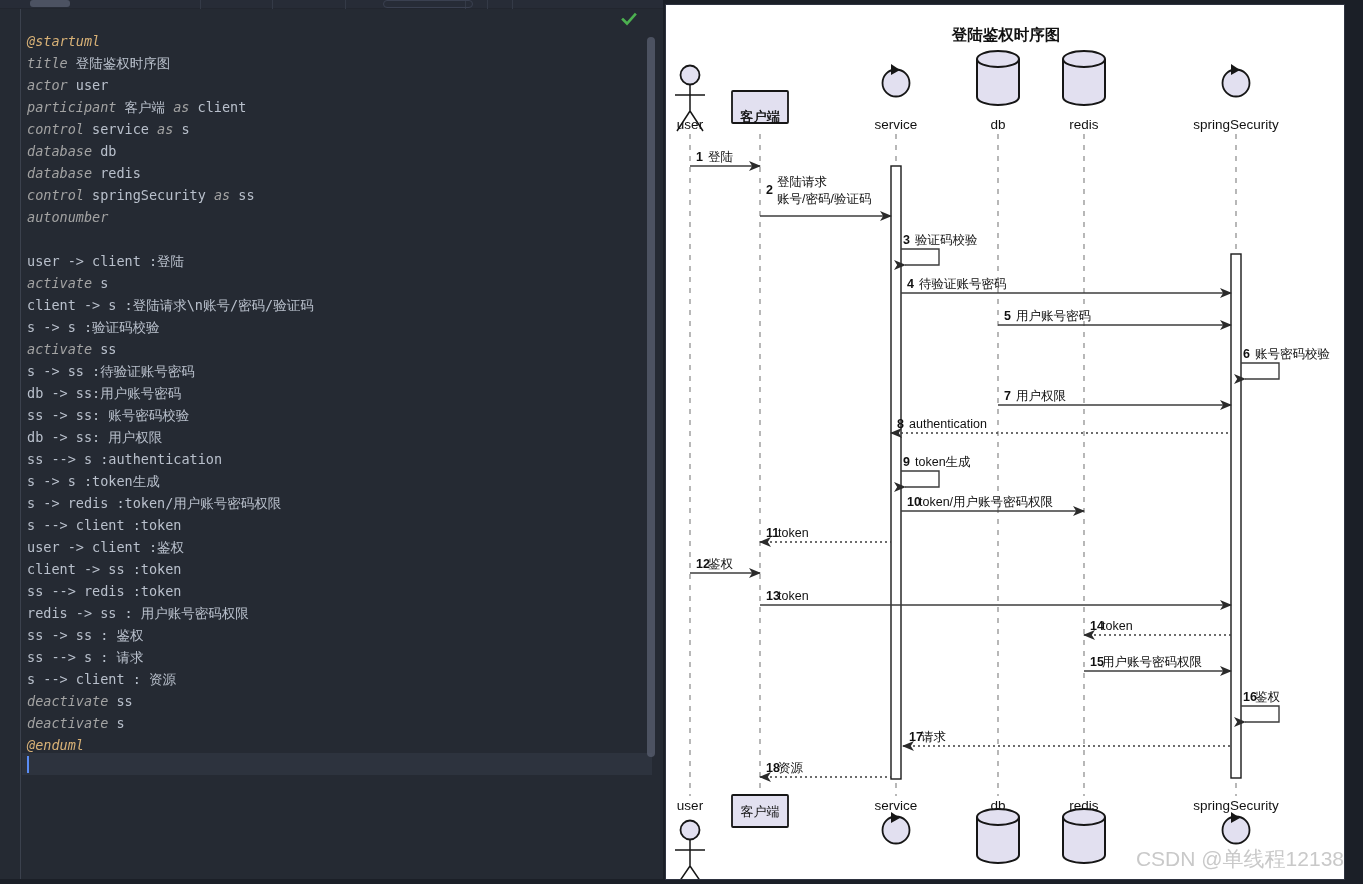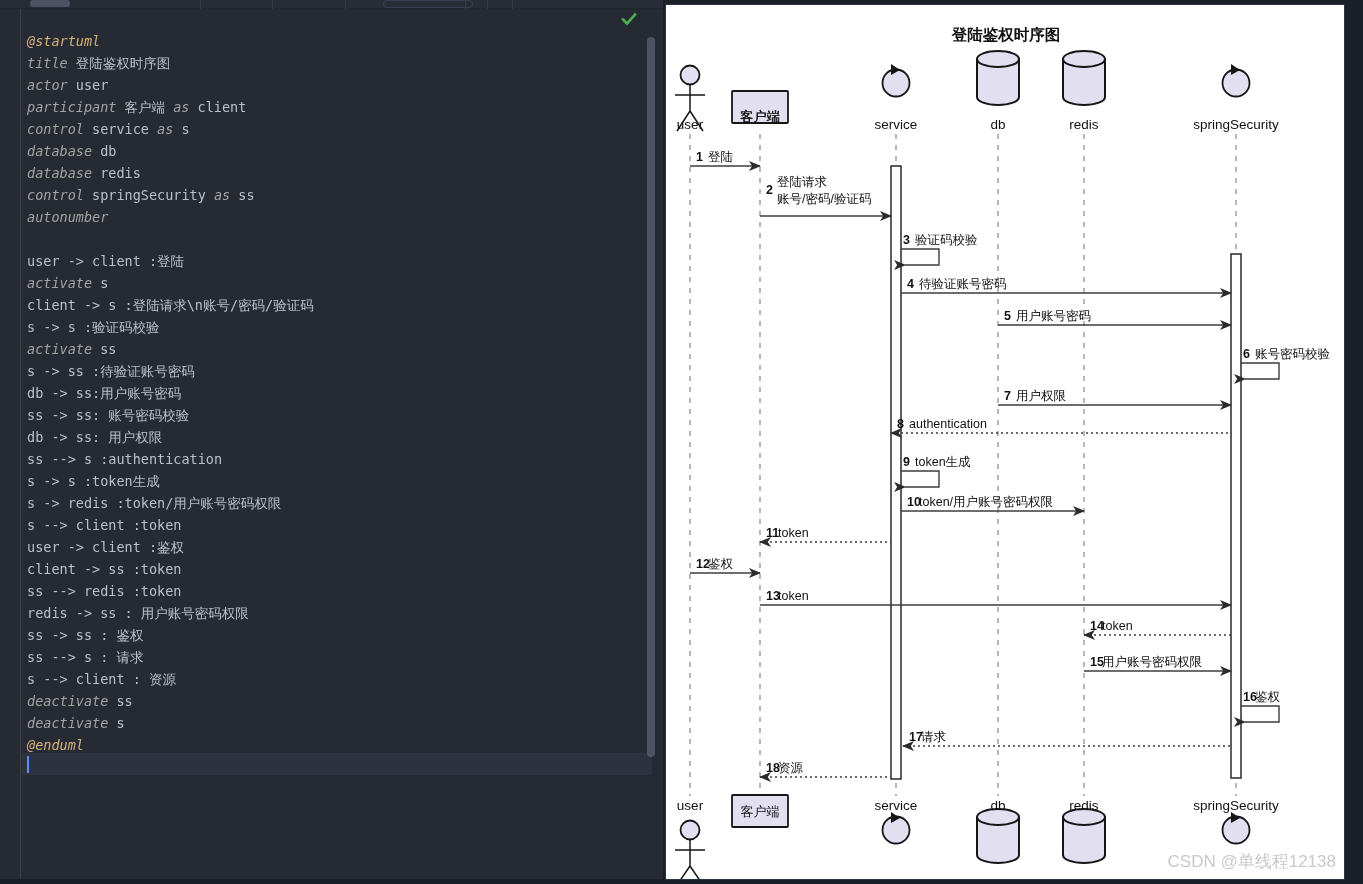--- a/index.html
+++ b/index.html
@@ -40,21 +40,21 @@
              background:#596072; border-radius:4px; opacity:.75; }
   .vscroll-track{ position:absolute; right:4px; top:9px; width:8px; height:866px; background:transparent;}
   .editor-bottomline { position:absolute; left:0; bottom:0; width:663px; height:5px; background:#1b1f27;}
 
   
   .diagram-wrap { position:relative; width:700px; height:884px; background:#1b1f27; }
   .diagram { position:absolute; left:2px; top:4px; width:680px; height:876px;
              background:#ffffff; border:1px solid #2e3340; overflow:hidden; }
   .diagram svg { display:block; }
 
-  .watermark { position:absolute; right:8px; bottom:6px; font-size:17px;
+  .watermark { position:absolute; right:0; bottom:6px; font-size:21px;
                color:#c9c9c9; font-family:"Liberation Sans",sans-serif; }
 </style>
 </head>
 <body>
 
 <div id="app">
 
   <div class="topstrip">
     <div class="pill"></div>
     <div class="seg" style="left:200px"></div>

